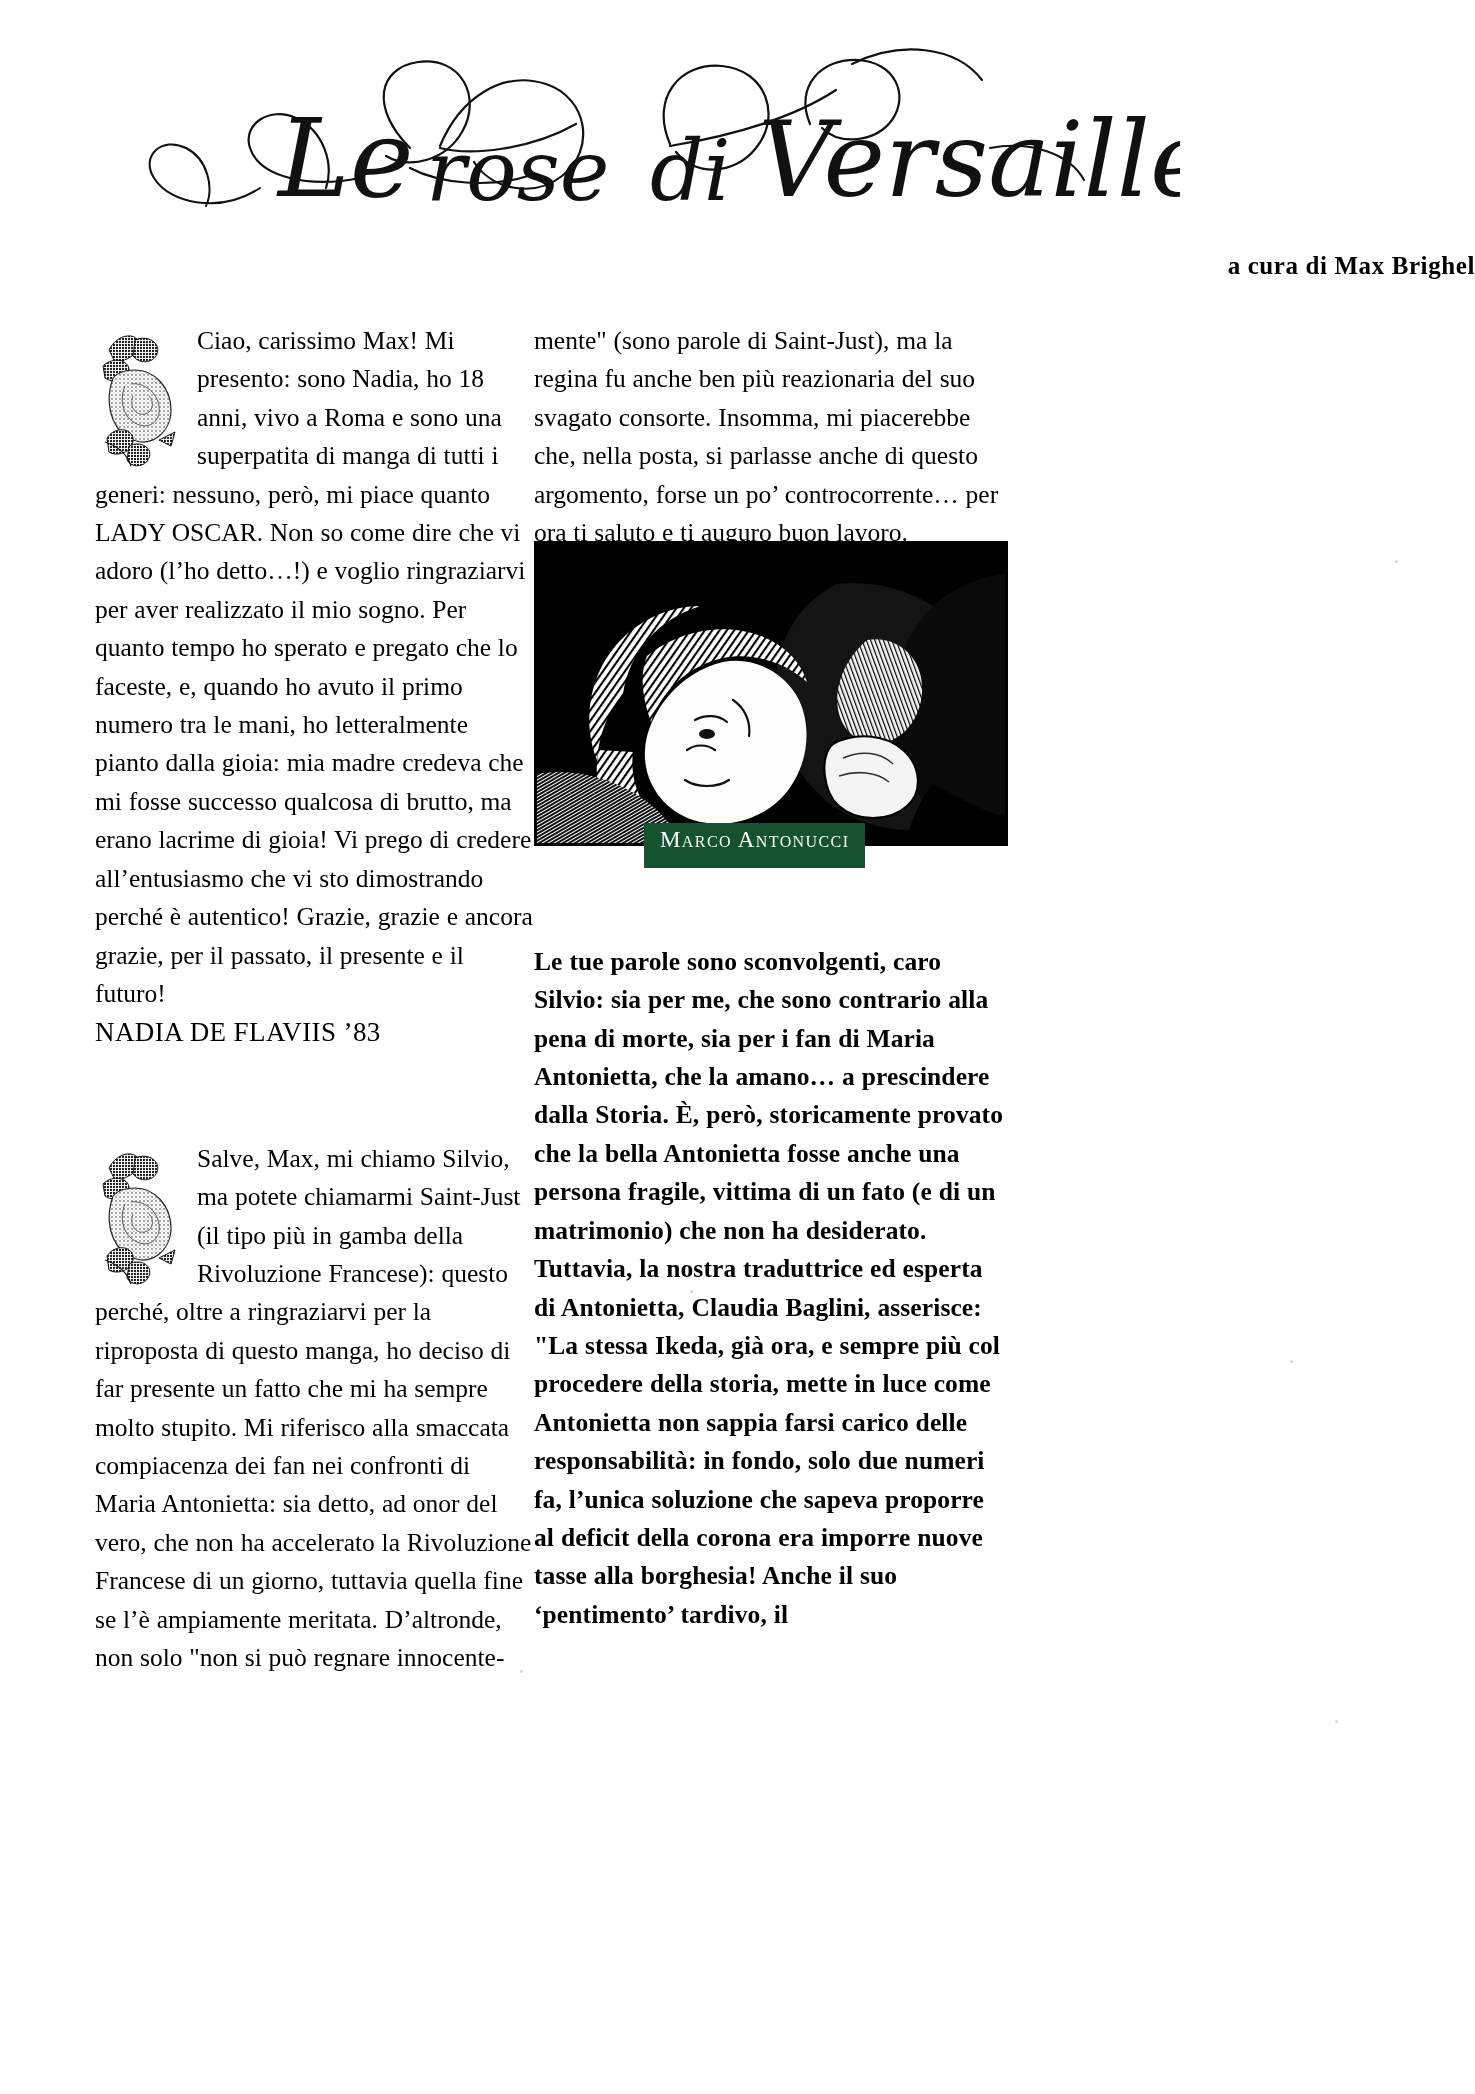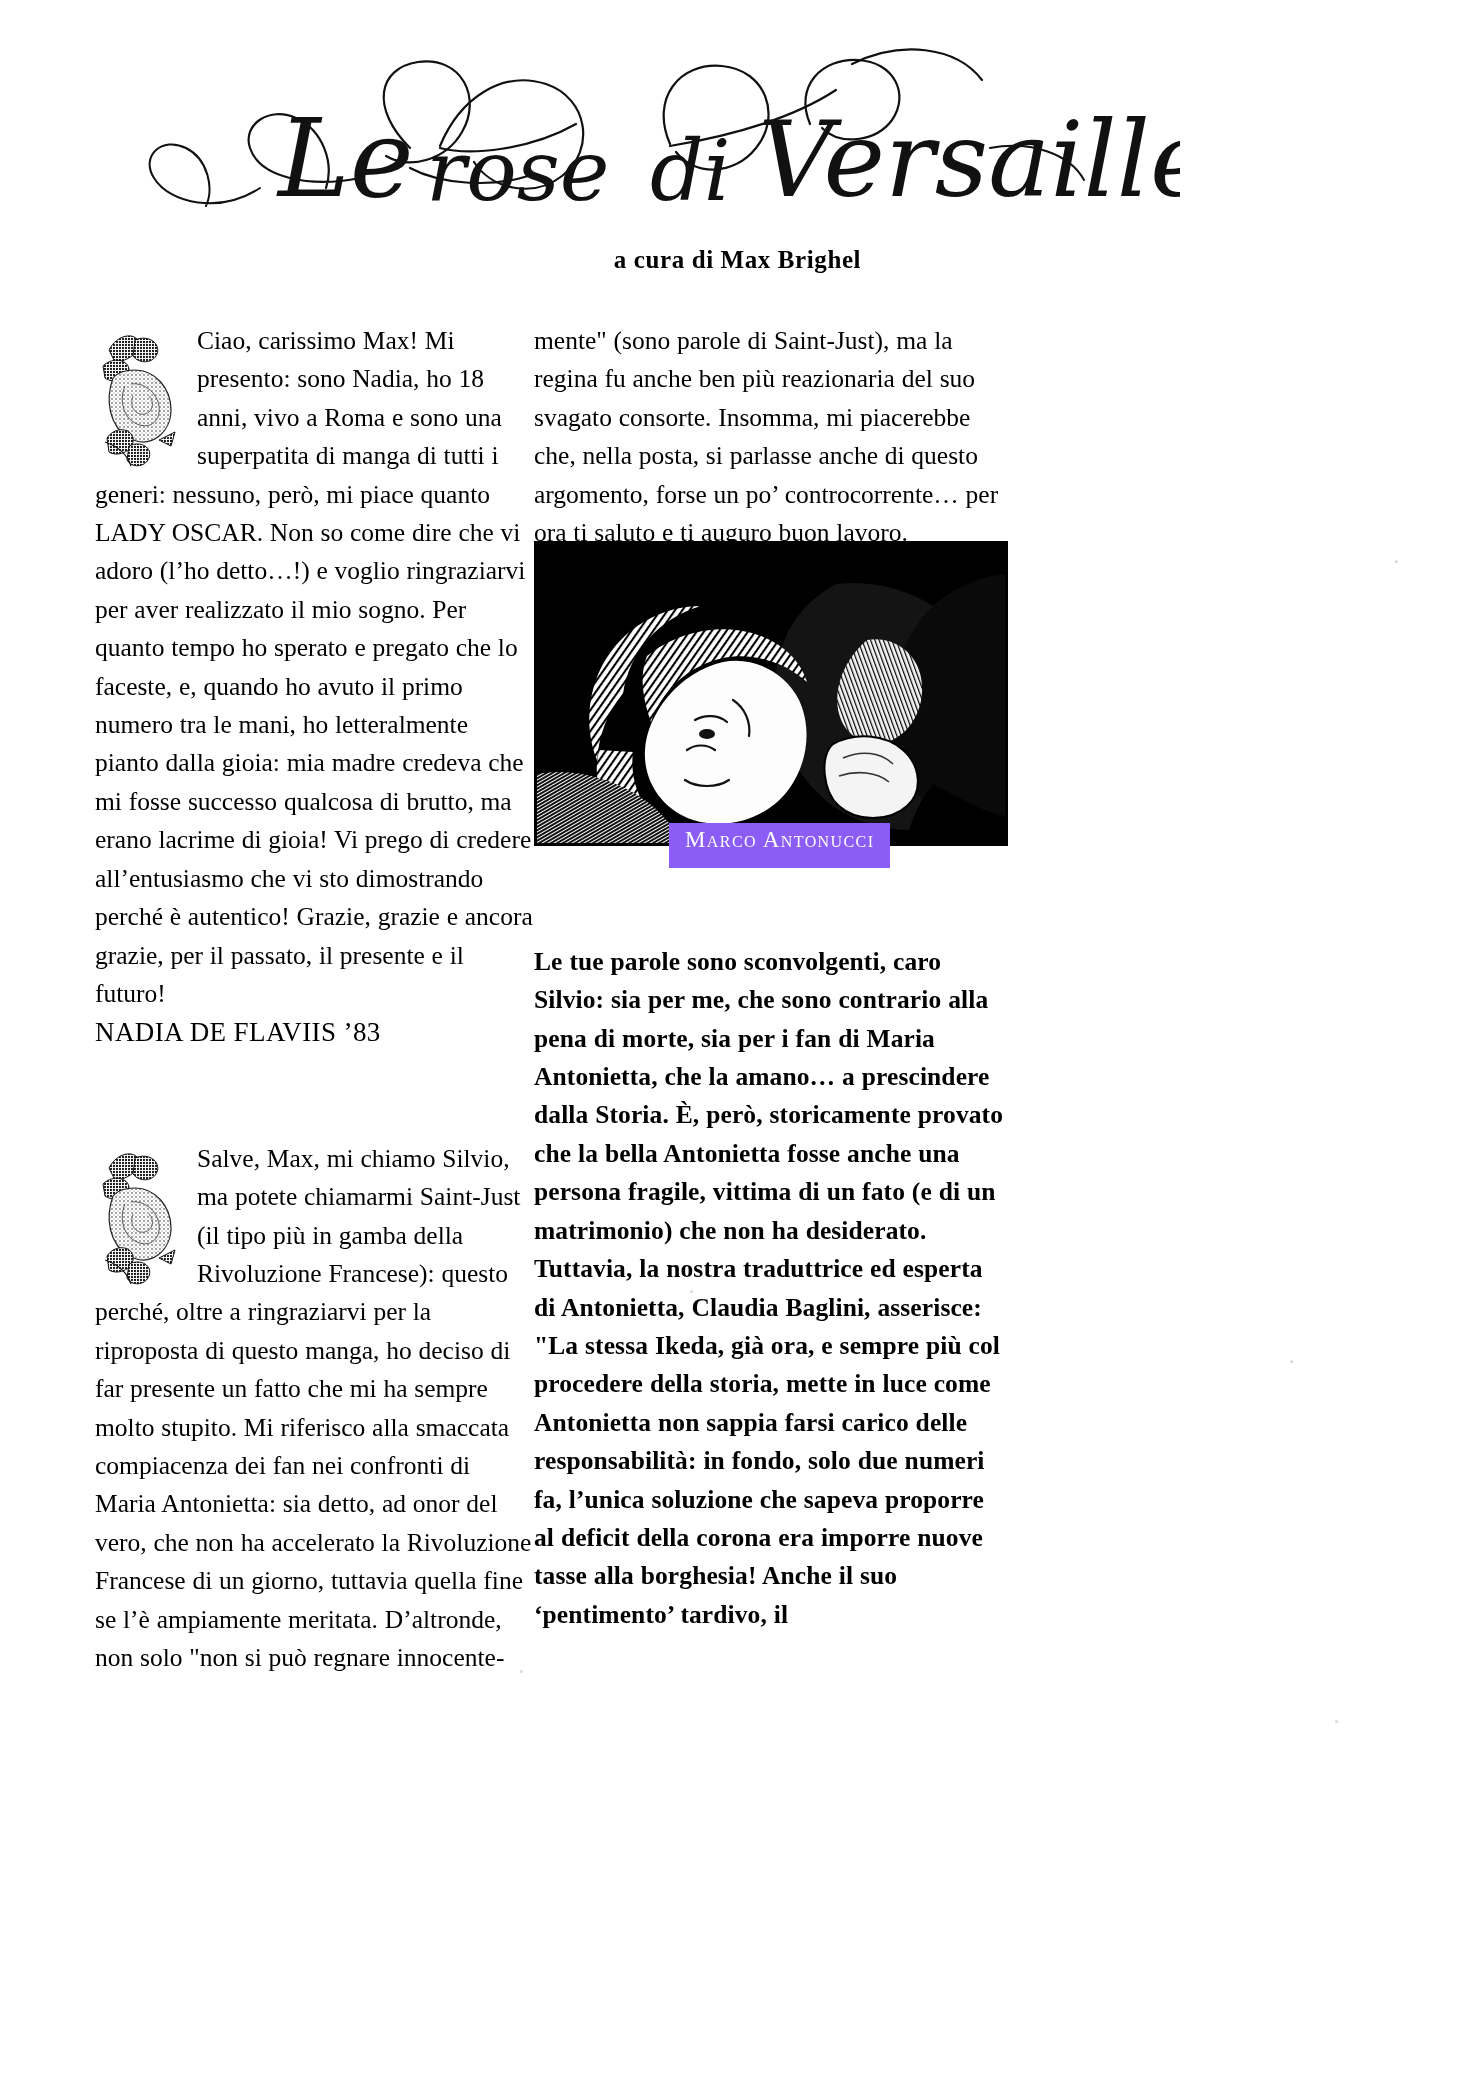--- a/index.html
+++ b/index.html
@@ -32,23 +32,23 @@
   }
   #title-script svg { display: block; width: 100%; height: 100%; }
   #title-script text {
     font-family: "DejaVu Serif", "Liberation Serif", serif;
     font-style: italic;
     fill: #111;
   }
   #subtitle {
     position: absolute;
     left: 0;
-    top: 246px;
+    top: 252px;
     width: 1475px;
-    text-align: center;
+    text-align: right;
     font-family: "Liberation Serif", "DejaVu Serif", serif;
     font-weight: bold;
     font-size: 25px;
     letter-spacing: 0.6px;
   }
 
   
   #columns {
     position: absolute;
     left: 0;
@@ -111,30 +111,29 @@
     box-sizing: border-box;
     overflow: hidden;
   }
   #illustration svg { display: block; width: 100%; height: 100%; }
 
   #photo-credit {
     position: absolute;
     left: 644px;
     top: 823px;
     height: 34px;
-    background: #8b5cf6;
+    background: #14532d;
     color: #fff;
     padding: 5px 16px 6px 16px;
     font-family: "Liberation Serif", "DejaVu Serif", serif;
     font-size: 23px;
     letter-spacing: 1.4px;
     font-variant: small-caps;
     line-height: 24px;
     white-space: nowrap;
-    margin-left: 25px;
   }
 
   
   .speck {
     position: absolute;
     width: 3px; height: 3px;
     background: #d8d8d8;
     border-radius: 50%;
   }
 </style>

